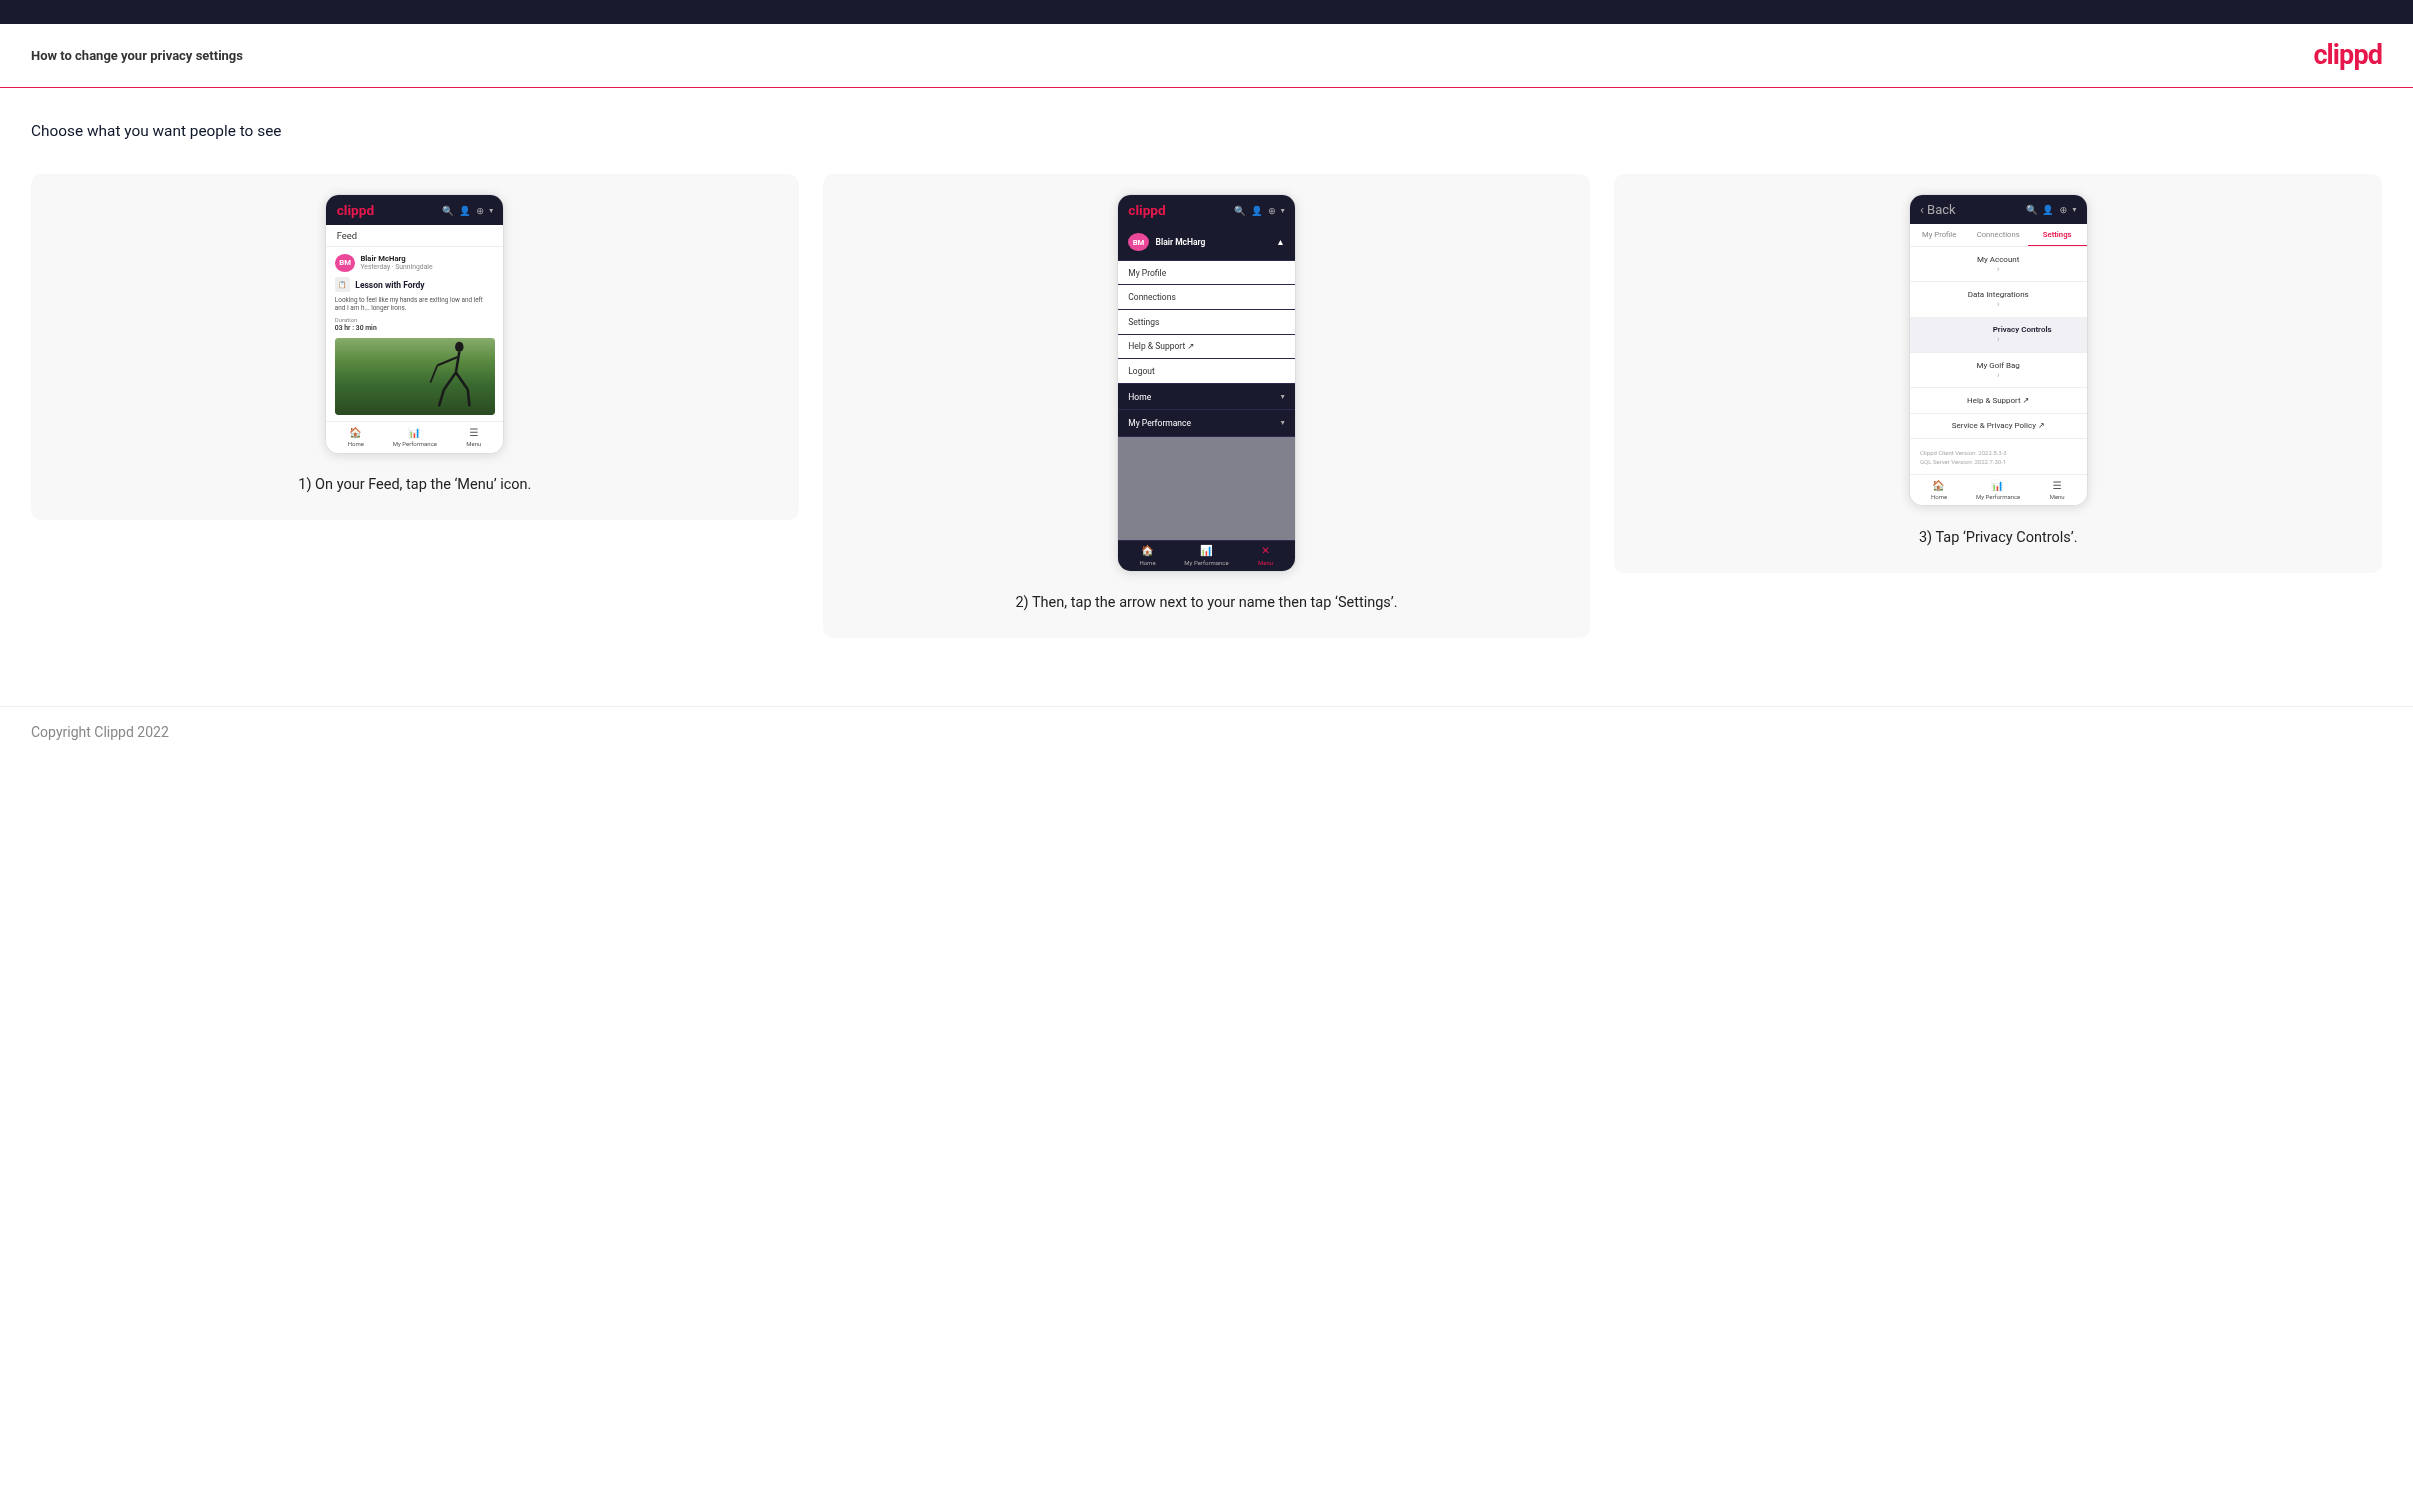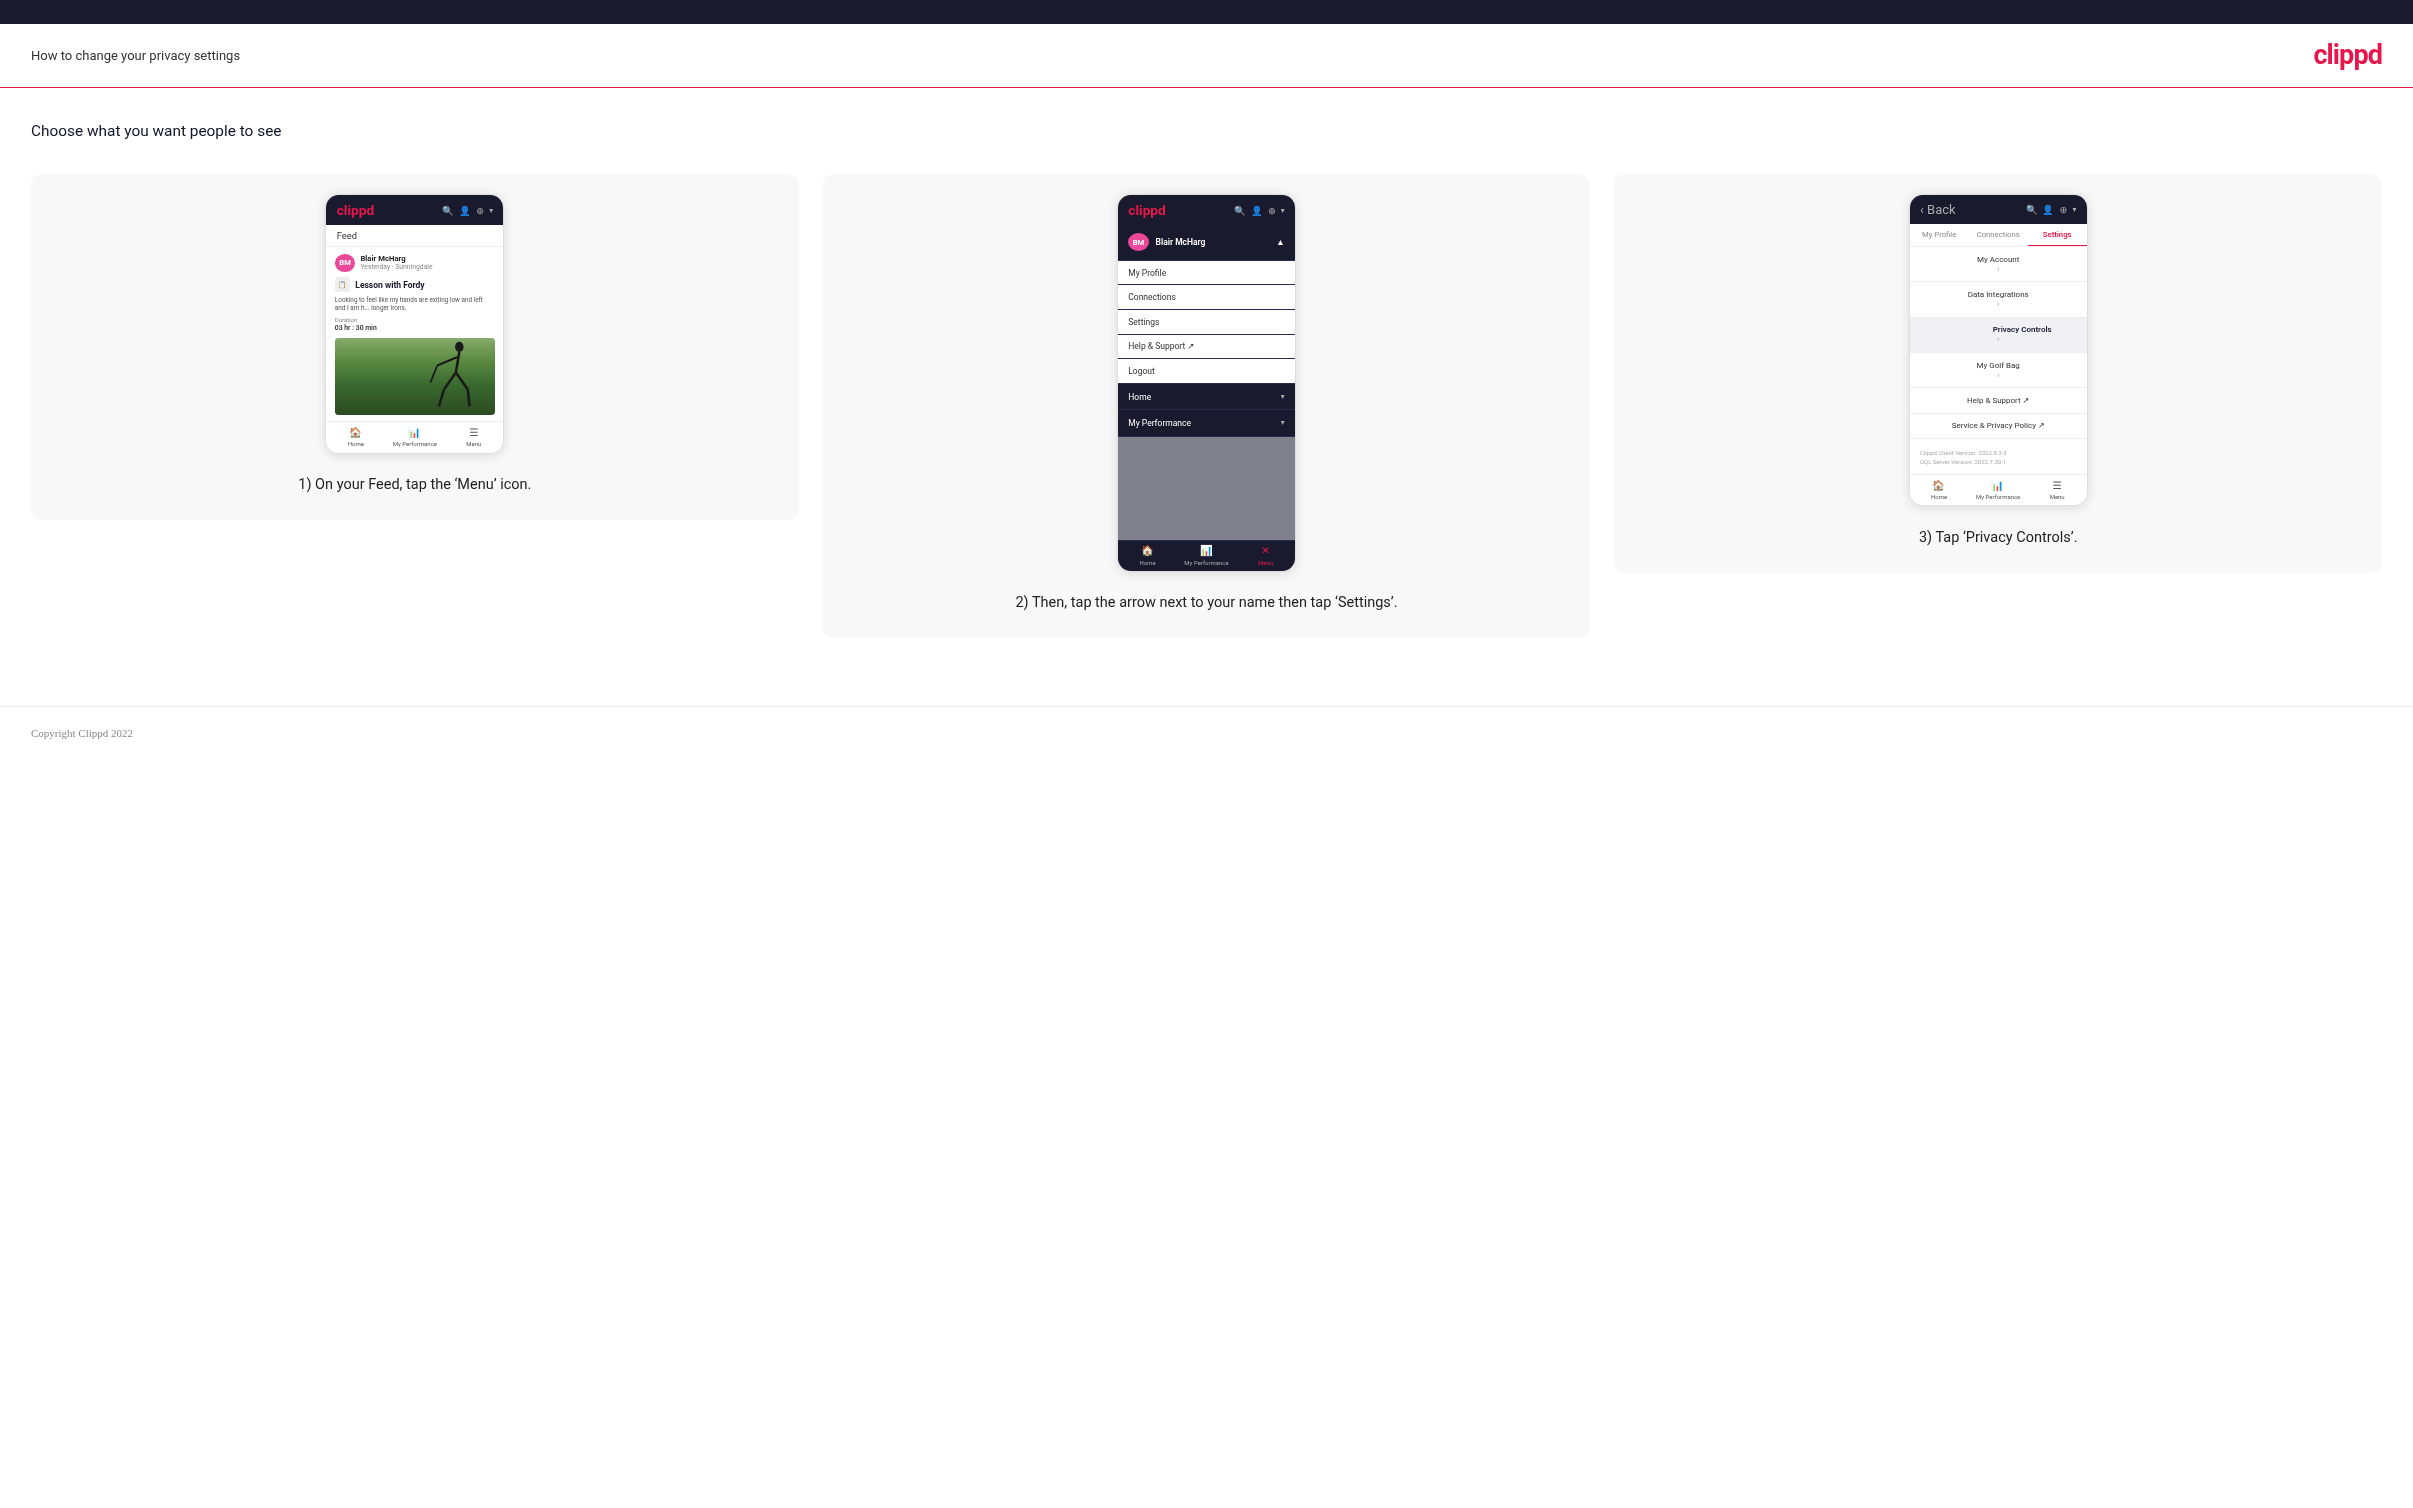--- a/index.html
+++ b/index.html
@@ -22,21 +22,21 @@
       display: flex;
       align-items: center;
       justify-content: space-between;
       padding: 15.4px 31px;
       border-bottom: 0.9px solid #e8174b;
     }
 
     .header-title {
       font-size: 13px;
       color: #333;
-      font-weight: 400;
+      font-weight: 700;
     }
 
     .logo {
       font-size: 27px;
       font-weight: 700;
       color: #e8174b;
       letter-spacing: -0.9px;
     }
 
     
@@ -379,23 +379,22 @@
     }
 
     
     .footer {
       padding: 17px 31px;
       border-top: 0.9px solid #eee;
       margin-top: 17px;
     }
 
     .footer-text {
-      font-size: 11px;
+      font-size: 14px;
       color: #888;
-      font-family: Liberation Serif, serif;
     }
 
     
     .golfer-svg {
       position: absolute;
       bottom: 0;
       right: 17px;
     }
 
     .phone-bottom-nav-dark {

